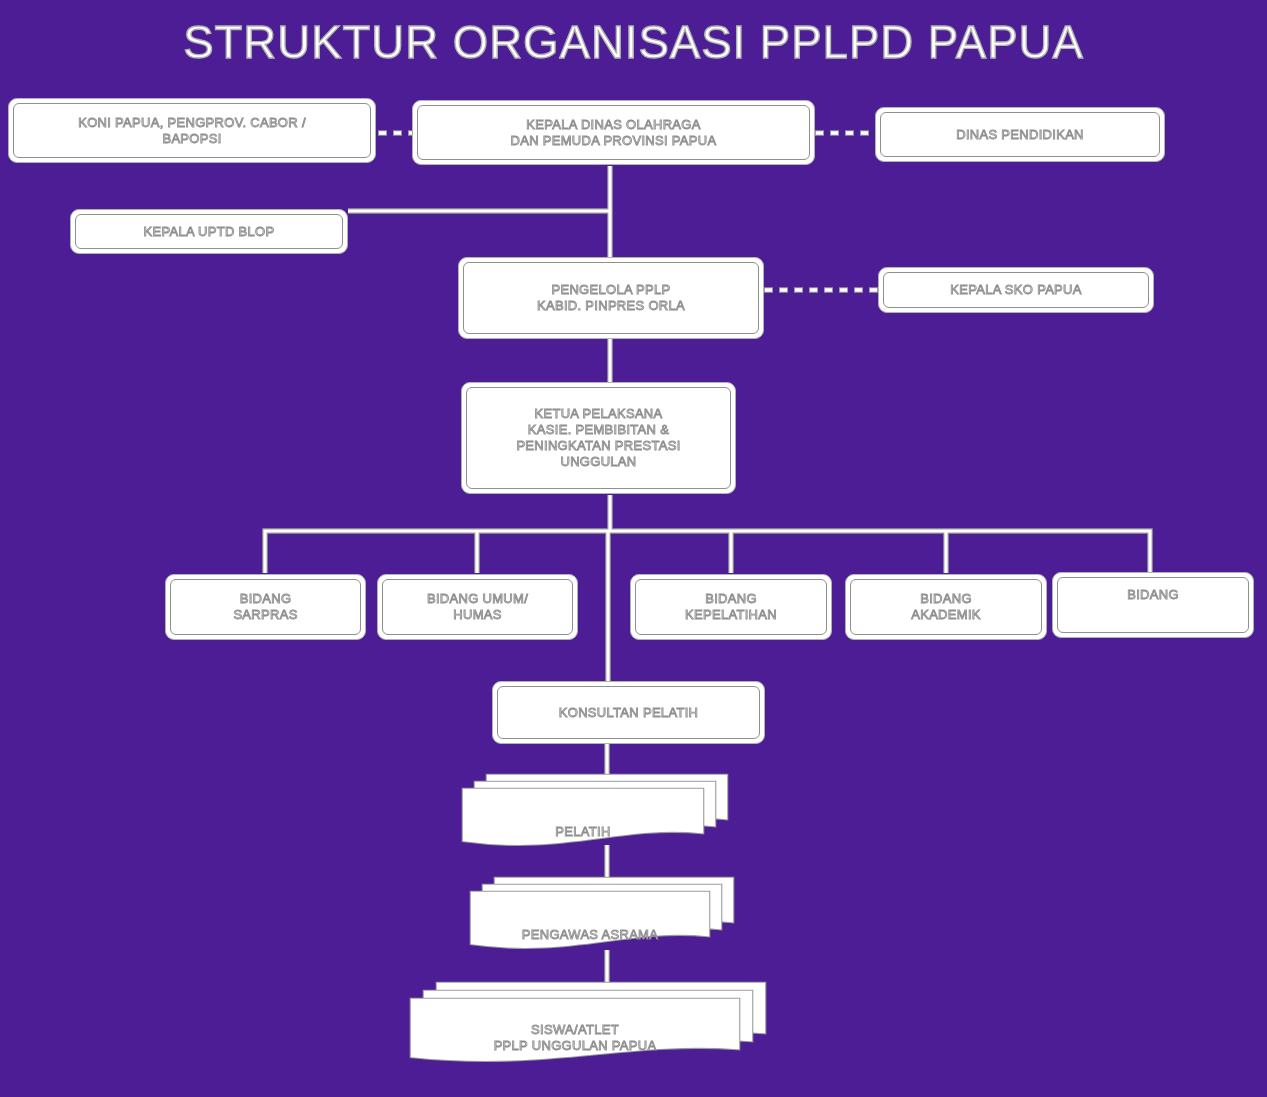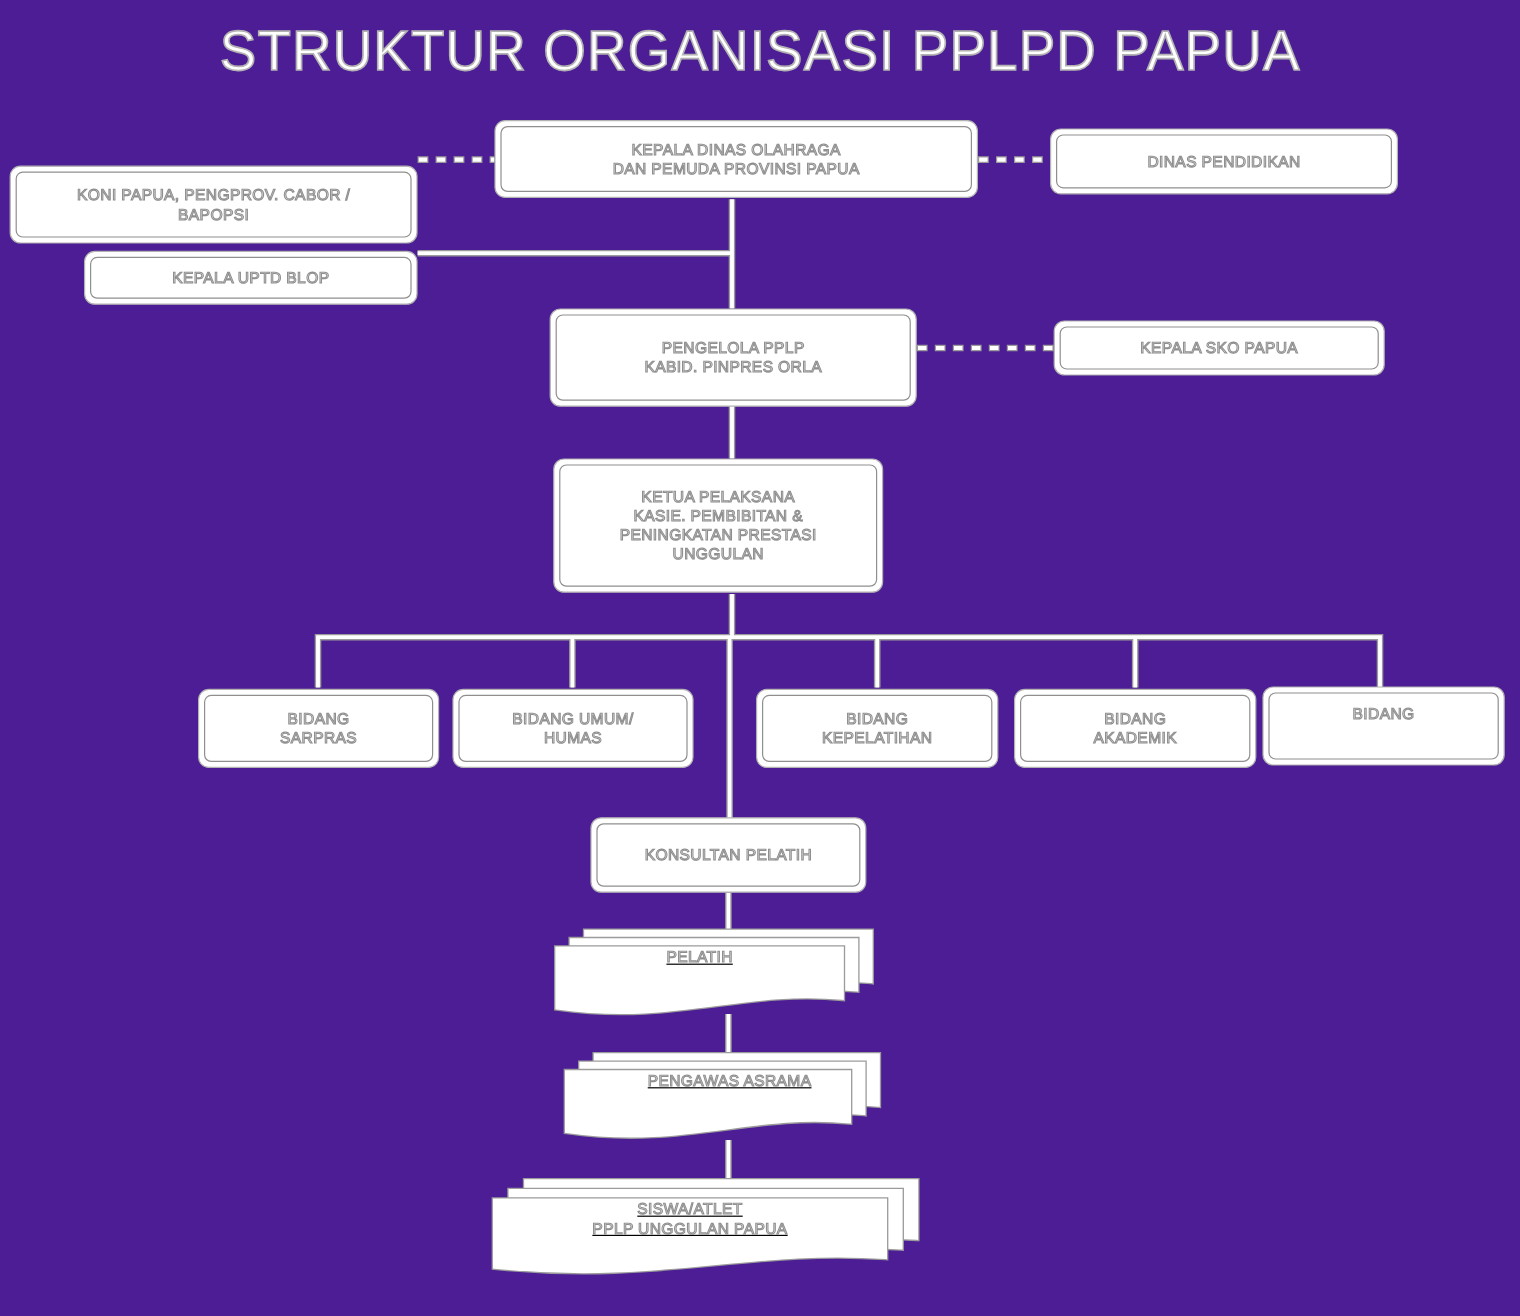--- a/index.html
+++ b/index.html
@@ -21,22 +21,22 @@
         border-radius:9px;box-sizing:border-box;}
   .node .inner{position:absolute;left:4px;top:4px;right:4px;bottom:4px;
         border:1px solid #8f8f8f;border-radius:6px;}
   .node .txt{position:absolute;left:6px;top:5px;right:6px;bottom:5px;
         display:flex;flex-direction:column;align-items:center;justify-content:center;
         font-size:13px;line-height:16px;text-align:center;}
   .node .txt.top{justify-content:flex-start;padding-top:9px;}
 
   
   .doctxt{position:absolute;z-index:3;display:flex;flex-direction:column;
-        align-items:center;justify-content:flex-start;font-size:13px;line-height:16px;
-        text-align:center;text-decoration:underline;}
+        align-items:center;justify-content:flex-end;font-size:13px;line-height:16px;
+        text-align:center;}
 </style>
 </head>
 <body>
 
 <div class="canvas">
 
   <svg class="wires" width="1267" height="1097" viewBox="0 0 1267 1097">
 
     <path d="M610 166 V257 M348 211 H610 M610 324 V382 M610 495 V531
              M265 573 V531 H1150 V573 M477 531 V573 M731 531 V573
@@ -72,21 +72,21 @@
       <path d="M438 984 H764 V1032 C649.9 1024,574.9 1054,438 1040 Z" fill="#fff" stroke="#ffffff" stroke-width="2.4"></path>
       <path d="M425 992 H751 V1040 C636.9 1032,561.9 1062,425 1048 Z" fill="#fff" stroke="#9b9b9b" stroke-width="4.6"></path>
       <path d="M425 992 H751 V1040 C636.9 1032,561.9 1062,425 1048 Z" fill="#fff" stroke="#ffffff" stroke-width="2.4"></path>
       <path d="M412 1000 H738 V1048 C623.9 1040,548.9 1070,412 1056 Z" fill="#fff" stroke="#9b9b9b" stroke-width="4.6"></path>
       <path d="M412 1000 H738 V1048 C623.9 1040,548.9 1070,412 1056 Z" fill="#fff" stroke="#ffffff" stroke-width="2.4"></path>
     </g>
   </svg>
 
   <div class="title">STRUKTUR ORGANISASI PPLPD PAPUA</div>
 
-  <div class="node" style="left:8px;top:98px;width:340px;height:65px;margin-top:40px;">
+  <div class="node" style="left:8px;top:98px;width:368px;height:65px;">
     <div class="inner"></div>
     <div class="txt">
         <span class="otext">KONI PAPUA, PENGPROV. CABOR /</span>
         <span class="otext">BAPOPSI</span>
       </div>
   </div>
 
   <div class="node" style="left:412px;top:100px;width:403px;height:65px;">
     <div class="inner"></div>
     <div class="txt">
@@ -166,31 +166,31 @@
       </div>
   </div>
 
   <div class="node" style="left:1052px;top:572px;width:202px;height:66px;">
     <div class="inner"></div>
     <div class="txt top">
         <span class="otext">BIDANG</span>
       </div>
   </div>
 
-  <div class="node" style="left:492px;top:681px;width:230px;height:63px;">
+  <div class="node" style="left:492px;top:681px;width:273px;height:63px;">
     <div class="inner"></div>
     <div class="txt">
         <span class="otext">KONSULTAN PELATIH</span>
       </div>
   </div>
 
   <div class="doctxt" style="left:464px;top:790px;width:238px;height:50px;">
     <span class="otext">PELATIH</span>
   </div>
-  <div class="doctxt" style="left:472px;top:893px;width:236px;height:50px;padding-left:18px;">
+  <div class="doctxt" style="left:472px;top:893px;width:236px;height:50px;">
     <span class="otext">PENGAWAS ASRAMA</span>
   </div>
   <div class="doctxt" style="left:412px;top:1000px;width:326px;height:54px;">
     <span class="otext">SISWA/ATLET</span>
     <span class="otext">PPLP UNGGULAN PAPUA</span>
   </div>
 
 </div>
 
 </body></html>

